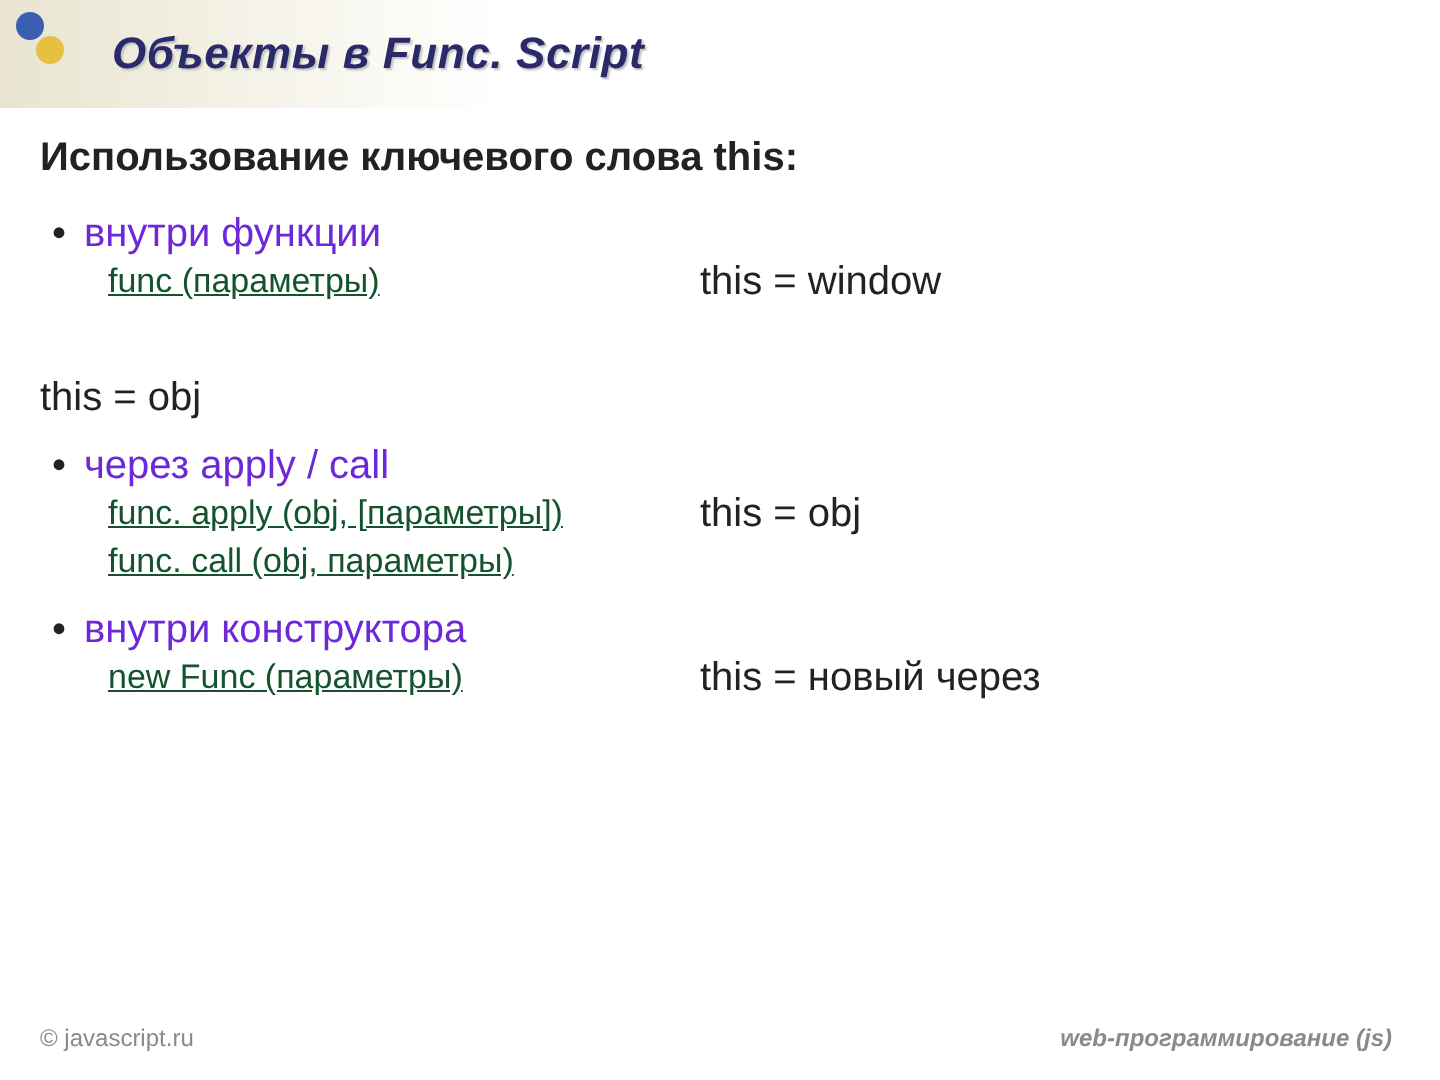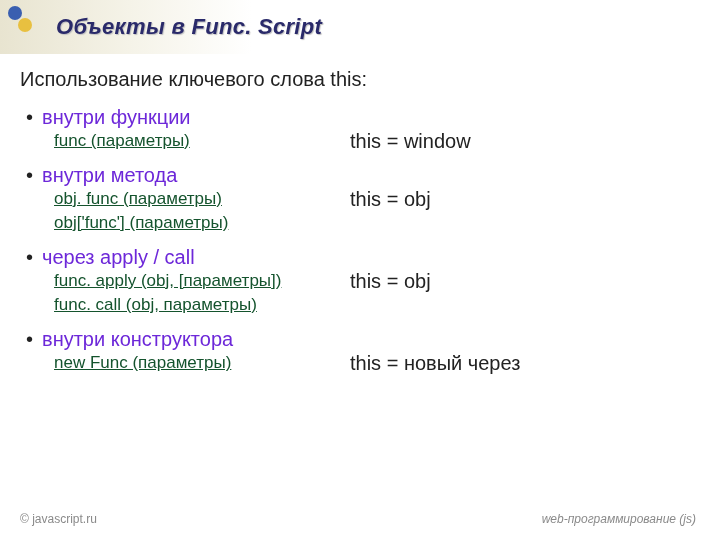--- a/index.html
+++ b/index.html
@@ -35,20 +35,21 @@
     text-shadow: 1px 1px 1px #c0c0c0;
     letter-spacing: 0.3px;
   }
   .content {
     padding: 14px 32px 0 20px;
   }
   .subtitle {
     font-size: 20px;
     color: #222;
     margin: 0 0 14px 0;
+    font-weight: bold;
   }
   .bullets { list-style: none; }
   .row {
     display: flex;
     margin-bottom: 10px;
   }
   .left {
     width: 330px;
     padding-left: 22px;
     position: relative;
@@ -80,21 +81,21 @@
     padding-top: 24px;
     line-height: 24px;
   }
   .footer {
     position: absolute;
     bottom: 14px; left: 20px; right: 24px;
     display: flex; justify-content: space-between;
     font-size: 12px;
   }
   .copy { color: #8a8a8a; }
-  .tag { color: #8a8a8a; font-style: italic; }
+  .tag { color: #8a8a8a; font-style: italic; font-weight: bold; }
 </style>
 </head>
 <body>
 
 <div class="header">
   <div class="deco"></div>
   <div class="title">Объекты в Func. Script</div>
 </div>
 
 <div class="content">
@@ -103,25 +104,20 @@
 
     <li class="row">
       <div class="left">
         <div class="heading">внутри функции</div>
         <div class="sub">func (параметры)</div>
       </div>
       <div class="right">this = window</div>
     </li>
 
     <li class="row">
-      <div class="left">
-        <div class="heading">внутри метода</div>
-        <div class="sub">obj. func (параметры)</div>
-        <div class="sub">obj['func'] (параметры)</div>
-      </div>
       <div class="right">this = obj</div>
     </li>
 
     <li class="row">
       <div class="left">
         <div class="heading">через apply / call</div>
         <div class="sub">func. apply (obj, [параметры])</div>
         <div class="sub">func. call (obj, параметры)</div>
       </div>
       <div class="right">this = obj</div>

